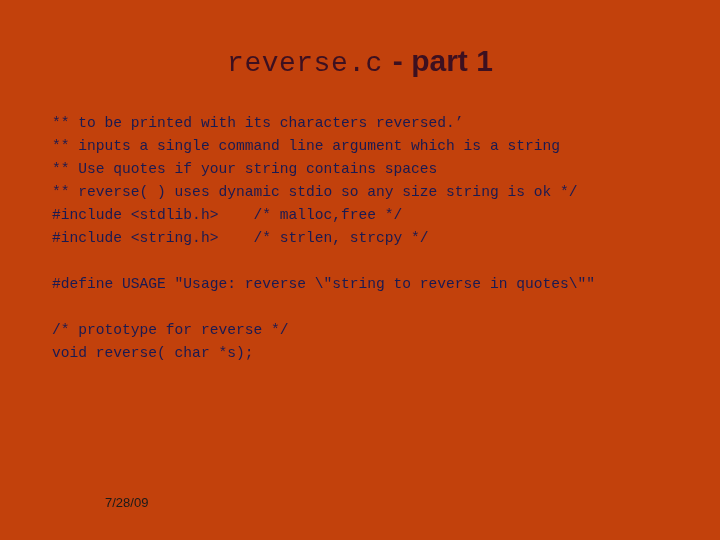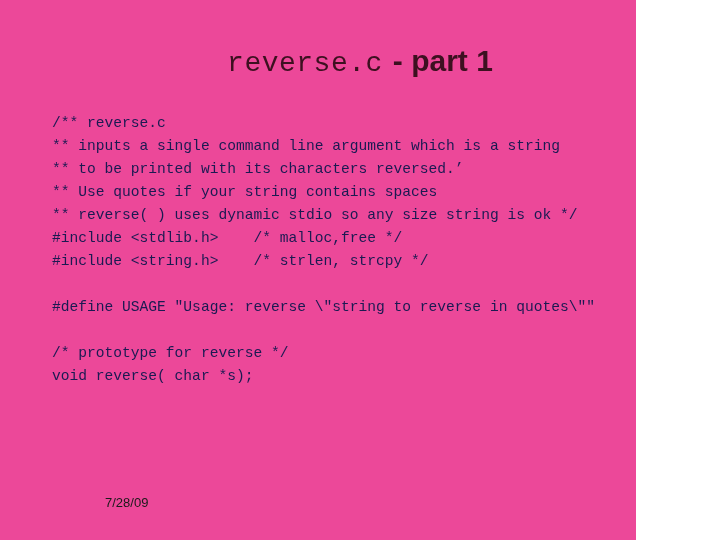--- a/index.html
+++ b/index.html
@@ -8,23 +8,23 @@
   }
   body {
     width: 720px;
     height: 540px;
     background: #ffffff;
     font-family: "Liberation Sans", sans-serif;
     overflow: hidden;
   }
   .slide {
     position: relative;
-    width: 636px;
+    width: 720px;
     height: 540px;
-    background: #ec4899;
+    background: #c2410c;
   }
 
   
   .slide-title {
     position: absolute;
     left: 0;
     top: 46px;
     width: 720px;
     text-align: center;
     white-space: nowrap;
@@ -82,23 +82,22 @@
 </head>
 <body>
 
 <div class="slide">
 
   <div class="slide-title">
     <span class="title-mono">reverse.c</span><span class="title-sans">- part 1</span>
   </div>
 
   <div class="code-block">
-    <div class="code-line">/** reverse.c</div>
+    <div class="code-line">** to be printed with its characters reversed.’</div>
     <div class="code-line">** inputs a single command line argument which is a string</div>
-    <div class="code-line">** to be printed with its characters reversed.’</div>
     <div class="code-line">** Use quotes if your string contains spaces</div>
     <div class="code-line">** reverse( ) uses dynamic stdio so any size string is ok */</div>
     <div class="code-line">#include &lt;stdlib.h&gt;    /* malloc,free */</div>
     <div class="code-line">#include &lt;string.h&gt;    /* strlen, strcpy */</div>
     <div class="code-line blank"></div>
     <div class="code-line">#define USAGE "Usage: reverse \"string to reverse in quotes\""</div>
     <div class="code-line blank"></div>
     <div class="code-line">/* prototype for reverse */</div>
     <div class="code-line">void reverse( char *s);</div>
   </div>

